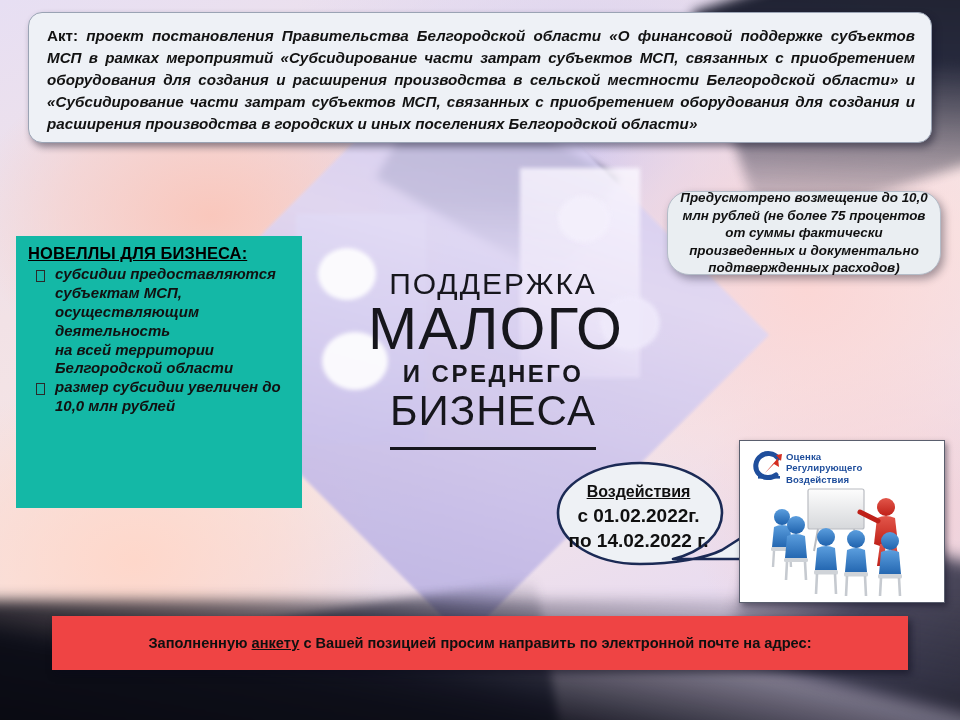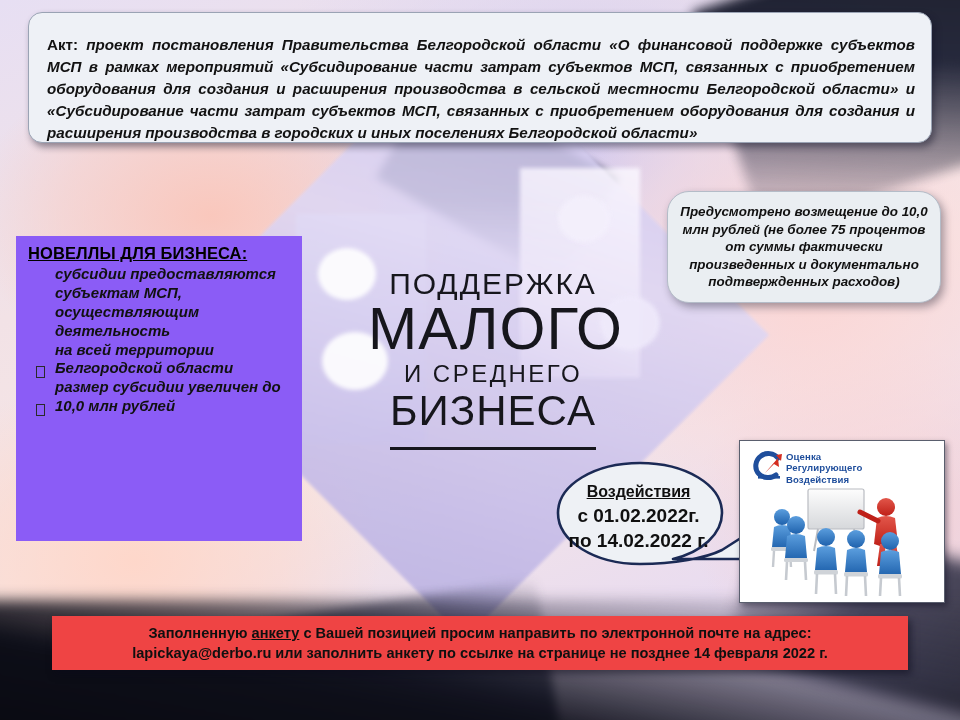--- a/index.html
+++ b/index.html
@@ -126,21 +126,21 @@
     left: 368px; top: 268px;
     width: 250px;
     text-align: center;
     color: #16161c;
     font-family: "Liberation Sans", "DejaVu Sans", sans-serif;
     letter-spacing: 0.5px;
     pointer-events: none;
   }
   .ct-l1 { font-size: 30px; font-weight: 400; line-height: 1.05; letter-spacing: 2px; }
   .ct-l2 { font-size: 59px; font-weight: 400; line-height: 1.0; letter-spacing: 1px; }
-  .ct-l3 { font-size: 24px; font-weight: 400; line-height: 1.25; letter-spacing: 2.5px; text-align: center; }
+  .ct-l3 { font-size: 24px; font-weight: 700; line-height: 1.25; letter-spacing: 2.5px; text-align: center; }
   .ct-l4 {
     font-size: 42px; font-weight: 400; line-height: 1.05; letter-spacing: 1px;
     border-bottom: 3px solid #16161c;
     display: inline-block;
     padding-bottom: 14px;
   }
 
   
   .act-box {
     position: absolute;
@@ -154,45 +154,44 @@
   }
   .act-text {
     font-family: "Liberation Sans", "DejaVu Sans", sans-serif;
     font-style: italic;
     font-weight: 700;
     font-size: 15.2px;
     line-height: 1.44;
     color: #121212;
     text-align: justify;
     text-justify: inter-word;
-    margin-top: 9px;
   }
   .act-text .lead { font-style: normal; font-weight: 700; }
 
   
   .novelty-panel {
     position: absolute;
     left: 16px; top: 236px;
-    width: 286px; height: 305px;
-    background: #8b5cf6;
+    width: 286px; height: 272px;
+    background: #14b8a6;
     padding: 8px 10px 6px 12px;
   }
   .novelty-title {
     font-size: 16.5px;
     font-weight: 700;
     color: #000;
     text-decoration: underline;
     letter-spacing: 0.1px;
     margin-bottom: 2px;
     white-space: nowrap;
   }
   .novelty-list { list-style: none; }
   .novelty-item {
     display: flex;
-    align-items: flex-end;
+    align-items: flex-start;
     gap: 10px;
     margin-bottom: 0px;
   }
   .nov-bullet {
     flex: 0 0 auto;
     width: 9px; height: 12px;
     margin: 5px 0 0 8px;
     border: 1.4px solid #2a2a2a;
     background: transparent;
   }
@@ -201,21 +200,21 @@
     font-style: italic;
     font-weight: 700;
     line-height: 1.26;
     color: #111;
   }
 
   
   .reimburse-box {
     position: absolute;
     left: 667px; top: 191px;
-    width: 274px; height: 112px;
+    width: 274px; height: 84px;
     background: #eaeef2;
     border: 1.5px solid #b4bcc8;
     border-radius: 22px;
     box-shadow: 3px 4px 8px rgba(20,20,40,0.38);
     display: flex;
     align-items: center;
     justify-content: center;
     padding: 4px 8px;
   }
   .reimburse-text {
@@ -428,17 +427,16 @@
         <path d="M141 69 q9 -4 18 0 l2 22 q-11 5 -22 0 Z" fill="url(#figBlue)"></path>
         <rect x="138" y="91" width="24" height="4.5" rx="1.5" fill="#cfd3d8"></rect>
         <path d="M141 95 l-1 18 M159 95 l1 18" stroke="#c6cad0" stroke-width="2.6"></path>
       </g>
     </svg>
   </div>
 
   <div class="bottom-banner">
     <div class="banner-text">
       <span>Заполненную </span><u>анкету</u><span> с Вашей позицией просим направить по электронной почте на адрес:</span><br>
-      <span>lapickaya@derbo.ru или заполнить анкету по ссылке на странице не позднее 14 февраля 2022 г.</span>
     </div>
   </div>
 
 </div>
 
 </body></html>

